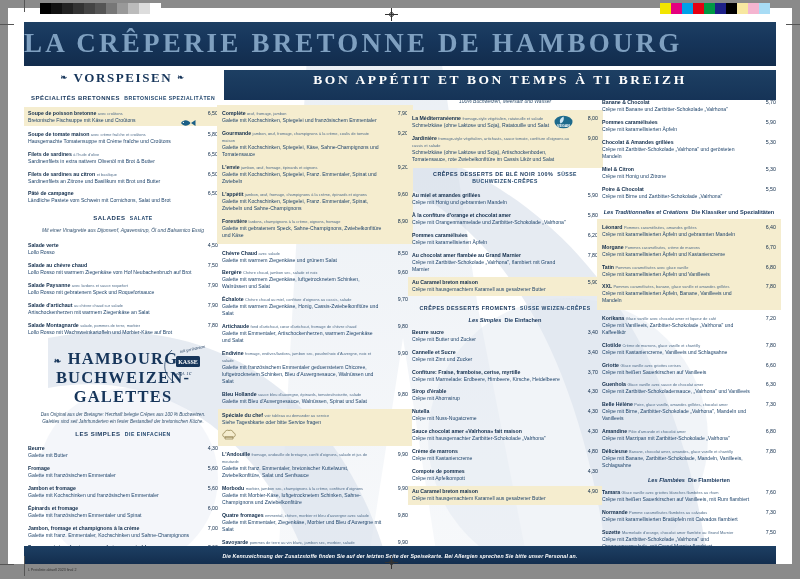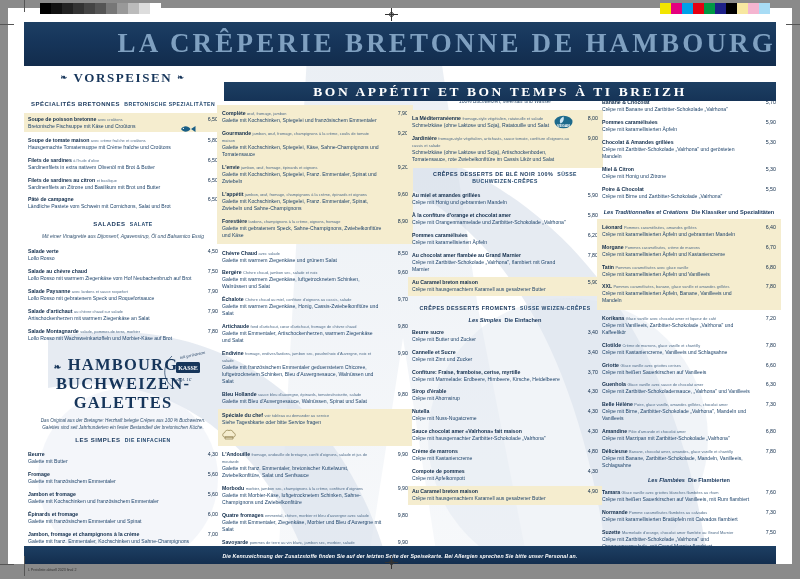--- a/index.html
+++ b/index.html
@@ -29,31 +29,30 @@
   .wm { position:absolute; inset:0; overflow:hidden; z-index:0; pointer-events:none;}
   .wm svg { position:absolute; left:0; top:0; }
 
   
   .banner {
     position:absolute; left:16px; top:14px; width:752px; height:44px;
     background:linear-gradient(180deg,#1d3f63 0%,#16355a 45%,#122c4c 100%);
     z-index:10;
   }
   .banner-title {
-    position:absolute; left:0; right:0; top:6px; text-align:right;
+    position:absolute; left:0; right:0; top:6px; text-align:left;
     font-family:"Liberation Serif", serif;
     font-size:27px; letter-spacing:3.2px; font-weight:700;
     color:#7fa0c0; text-shadow:0 1px 0 #0d2banner;
   }
   .subbanner {
-    position:absolute; left:216px; top:62px; width:552px; height:19px;
+    position:absolute; left:216px; top:62px; width:552px; height:30px;
     background:linear-gradient(180deg,#1d3f63 0%,#14315492 100%);
     background-color:#17365a;
     z-index:10;
-    margin-top:12px;
   }
   .subbanner span {
     display:block; text-align:center; line-height:20px;
     font-family:"Liberation Serif", serif; font-weight:700;
     font-size:13.5px; letter-spacing:2.6px; color:#ffffff;
   }
   .footerbar{
     position:absolute; left:16px; top:538px; width:752px; height:20px;
     background:linear-gradient(180deg,#1d3f63 0%,#122c4c 100%);
     z-index:10;
@@ -187,21 +186,21 @@
     <span>BON APPÉTIT ET BON TEMPS À TI BREIZH</span>
   </div>
 
   <div class="footerbar">
     <span>Die Kennzeichnung der Zusatzstoffe finden Sie auf der letzten Seite der Speisekarte. Bei Allergien sprechen Sie bitte unser Personal an.</span>
   </div>
 
   <div class="cols">
 
     <div class="col c1">
-      <div class="sec-head" style="margin-bottom:15px;font-family:Liberation Serif, serif;">
+      <div class="sec-head" style="margin-bottom:9px;font-family:Liberation Serif, serif;">
         <span class="orn">❧</span>
         <span>VORSPEISEN</span>
         <span class="orn">❧</span>
       </div>
       <div class="subhead">
         <span>SPÉCIALITÉS BRETONNES</span>&nbsp;
         <span class="de">BRETONISCHE SPEZIALITÄTEN</span>
       </div>
       <div class="items" id="c1i1">
           <div class="item hl">

